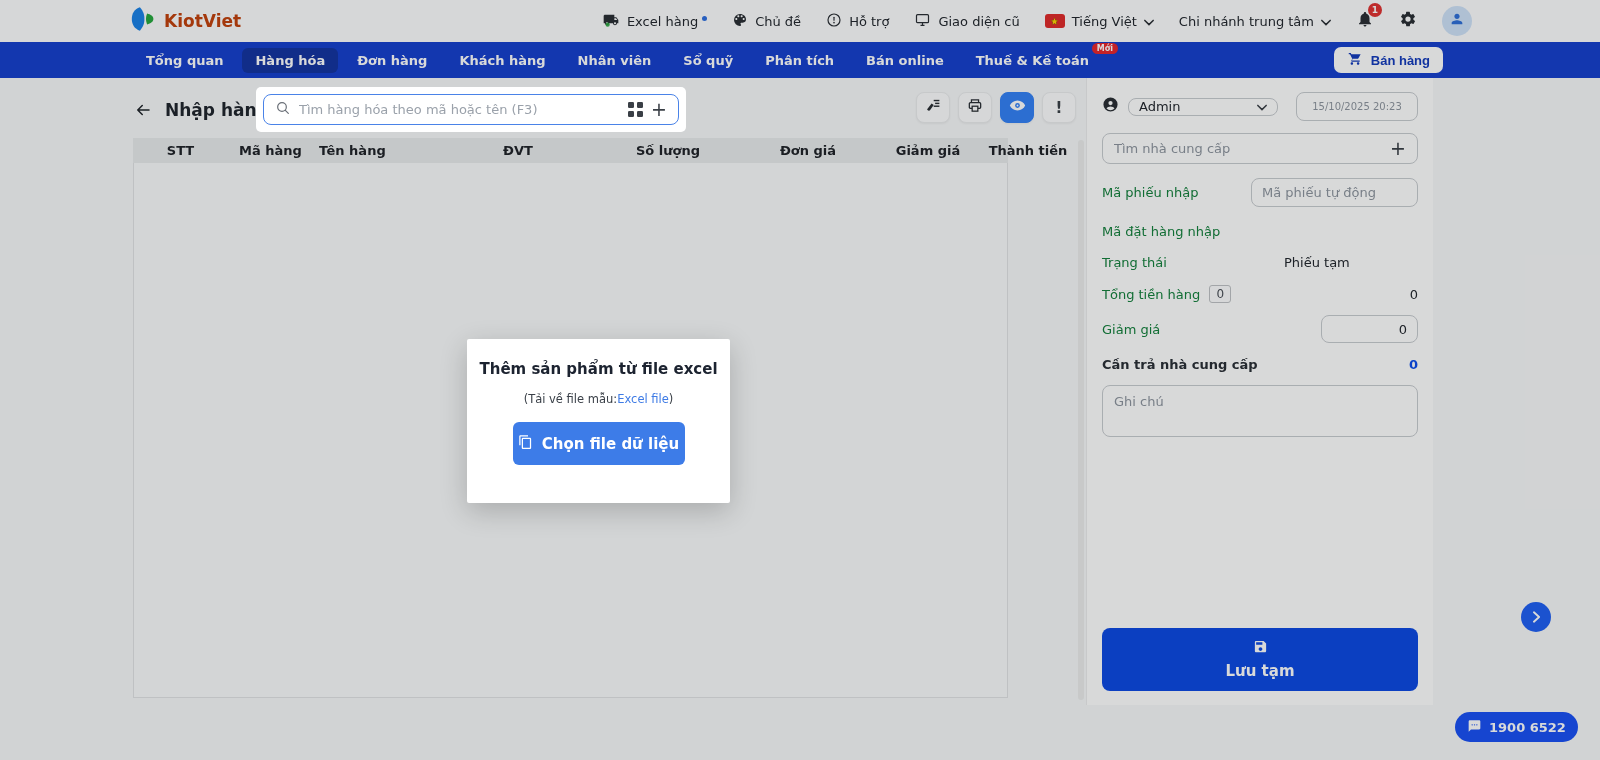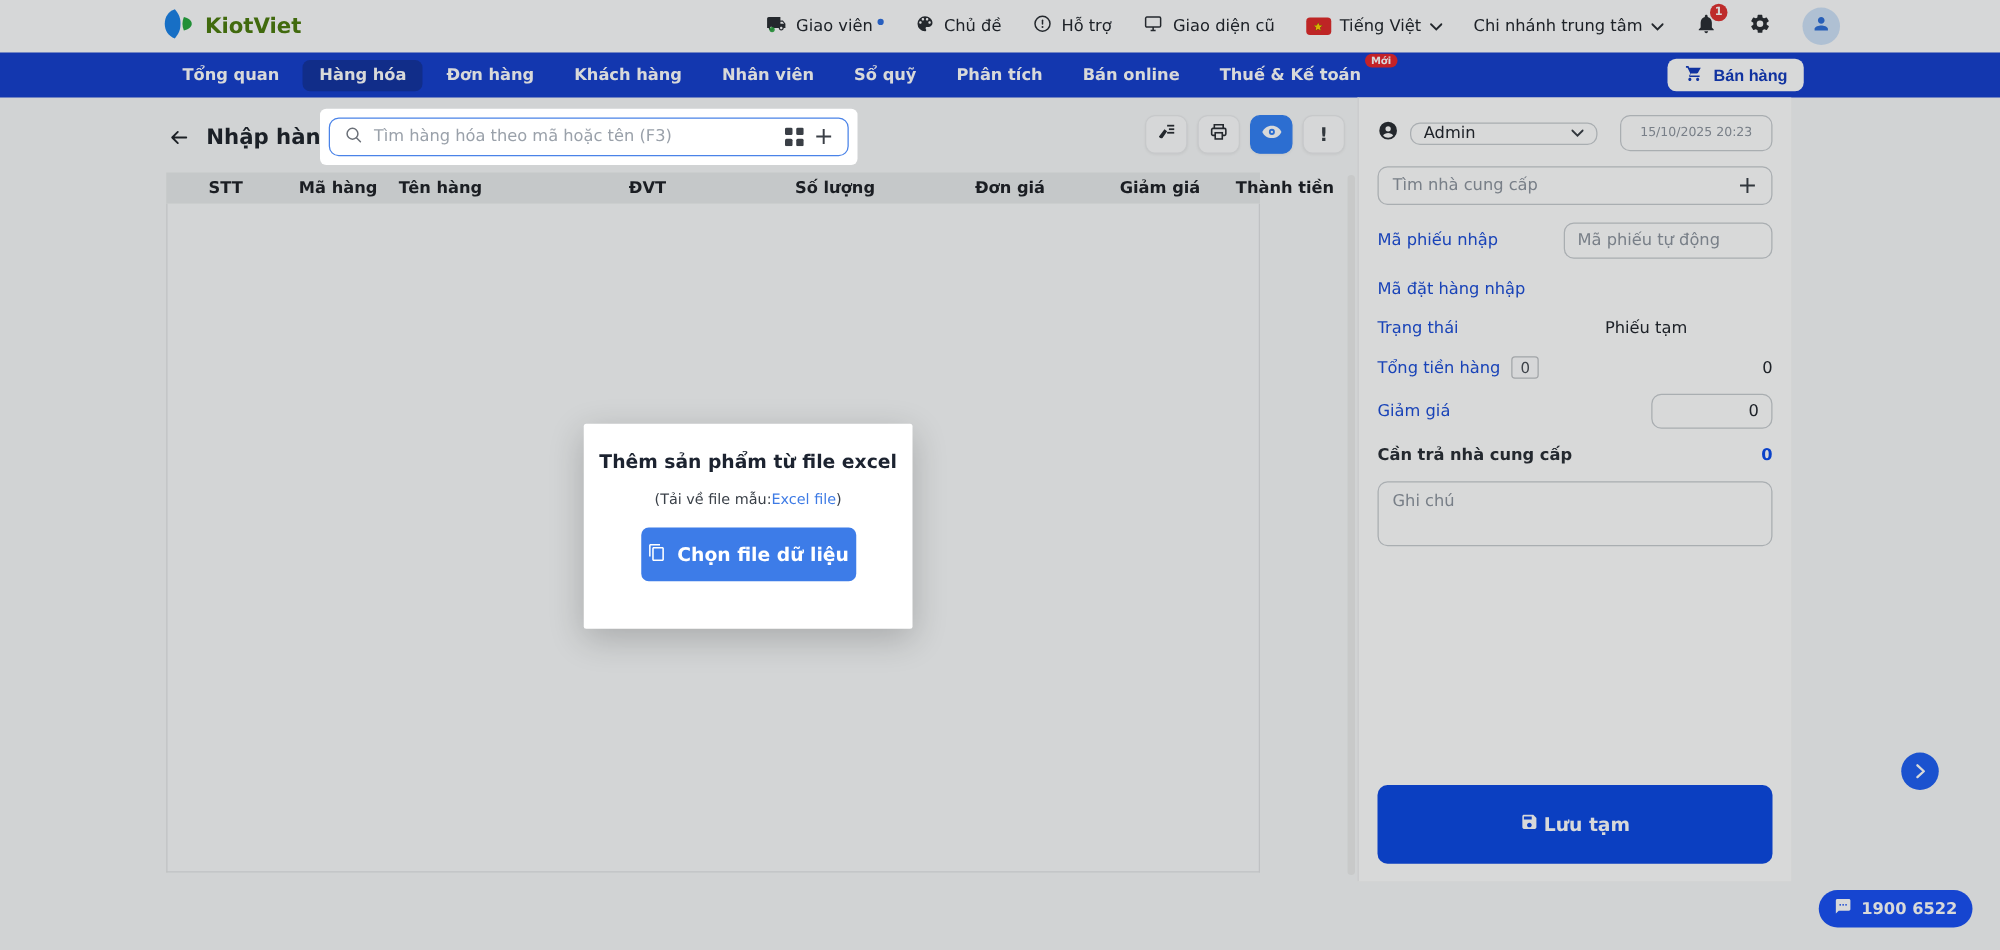--- a/index.html
+++ b/index.html
@@ -7,21 +7,21 @@
   body {
     position:relative;
     font-family:"DejaVu Sans","Liberation Sans",sans-serif;
     background:#f7f8f9;
     -webkit-font-smoothing:antialiased;
   }
 
   
   .topbar { position:absolute; left:0; top:0; width:1600px; height:42px; background:#fdfdfe; }
   .brand { position:absolute; left:130px; top:0; height:42px; display:flex; align-items:center; gap:7px; cursor:pointer; }
-  .brand-name { font-size:17px; font-weight:bold; color:#4d7c0f; }
+  .brand-name { font-size:17px; font-weight:bold; color:#c2410c; }
   .topbar-menu { position:absolute; right:128px; top:0; height:42px; display:flex; align-items:center; gap:25px; }
   .tb-item { display:flex; align-items:center; gap:7px; font-size:13px; color:#23272e; cursor:pointer; white-space:nowrap; }
   .sup-dot { width:5px; height:5px; border-radius:50%; background:#2f6fe0; align-self:flex-start; margin:4px 0 0 -3px; }
   .flag { width:20px; height:14px; background:#e02a2a; border-radius:3px; display:flex; align-items:center; justify-content:center; }
   .bell-wrap { position:relative; cursor:pointer; }
   .nbadge { position:absolute; top:-7px; right:-8px; background:#e03131; color:#fff; font-size:9px; font-weight:bold; border-radius:8px; min-width:14px; height:14px; display:flex; align-items:center; justify-content:center; padding:0 3px; }
   .avatar { width:30px; height:30px; border-radius:50%; background:#cfe2f8; display:flex; align-items:center; justify-content:center; cursor:pointer; }
 
   
   .navbar { position:absolute; left:0; top:42px; width:1600px; height:36px; background:#163fce; display:flex; align-items:center; padding-left:133px; }
@@ -64,33 +64,33 @@
 
   
   .sidebar { position:absolute; left:1086px; top:78px; width:347px; height:627px; background:#ffffff; border-left:1px solid #ececee; padding:14px 15px; display:flex; flex-direction:column; }
   .sb-row1 { display:flex; align-items:center; gap:9px; }
   .sb-select { width:150px; height:18px; border:1px solid #c8ccd0; border-radius:8px; display:flex; align-items:center; justify-content:space-between; padding:0 10px; font-size:13px; color:#23272e; cursor:pointer; }
   .sb-date { margin-left:auto; width:122px; height:29px; border:1px solid #c8ccd0; border-radius:8px; display:flex; align-items:center; justify-content:center; font-size:10px; color:#8e959f; cursor:pointer; }
   .sb-supplier { margin-top:12px; height:31px; border:1px solid #c8ccd0; border-radius:8px; display:flex; align-items:center; padding:0 11px; }
   .sb-supplier input { flex:1; border:none; outline:none; font-size:13px; background:transparent; font-family:inherit; color:#2a2f36; }
   .sb-supplier input::placeholder { color:#8e959f; }
   .fld { display:flex; align-items:center; }
-  .fld-label { font-size:13px; color:#1d4ed8; }
+  .fld-label { font-size:13px; color:#15803d; }
   .fld-label.w { width:182px; flex:none; }
   .fld-label.b { font-weight:bold; color:#2a2f36; }
   .fld-value { font-size:13px; color:#23272e; }
   .fld-input { margin-left:auto; width:167px; height:29px; border:1px solid #c8ccd0; border-radius:8px; padding:0 10px; font-size:13px; outline:none; font-family:inherit; color:#2a2f36; }
   .fld-input::placeholder { color:#8e959f; }
   .mini-badge { margin-left:9px; min-width:22px; height:18px; border:1px solid #bfc2c5; border-radius:3px; display:flex; align-items:center; justify-content:center; font-size:12px; color:#4a4f57; background:#fdfdfe; }
   .disc-input { margin-left:auto; width:97px; height:28px; border:1px solid #c8ccd0; border-radius:8px; padding:0 10px; font-size:13px; text-align:right; outline:none; font-family:inherit; color:#23272e; }
   .blue-val { margin-left:auto; font-size:13px; font-weight:bold; color:#0c4ded; }
   .sb-note { margin-top:13px; width:100%; height:52px; border:1px solid #c8ccd0; border-radius:8px; padding:8px 11px; font-size:13px; resize:none; outline:none; font-family:inherit; color:#2a2f36; }
   .sb-note::placeholder { color:#8e959f; }
   .sb-actions { margin-top:auto; display:flex; gap:9px; }
-  .action-btn { flex:1; height:63px; border:none; border-radius:8px; color:#fff; font-size:15px; font-weight:bold; display:flex; flex-direction:row; align-items:center; justify-content:center; gap:4px; cursor:pointer; font-family:inherit; }
+  .action-btn { flex:1; height:63px; border:none; border-radius:8px; color:#fff; font-size:15px; font-weight:bold; display:flex; flex-direction:column; align-items:center; justify-content:center; gap:4px; cursor:pointer; font-family:inherit; }
   .action-btn.save { background:#0d49e3; }
   .action-btn.done { background:#19b63b; }
 
   
   .float-chevron { position:absolute; left:1521px; top:602px; width:30px; height:30px; border-radius:50%; background:#1f5ff3; display:flex; align-items:center; justify-content:center; cursor:pointer; }
   .hotline { position:absolute; left:1455px; top:712px; height:30px; padding:0 12px; border-radius:15px; background:#1950f5; color:#fff; font-size:13px; font-weight:bold; display:flex; align-items:center; gap:7px; cursor:pointer; }
 </style>
 </head>
 <body>
 
@@ -106,21 +106,21 @@
   </div>
 
   <div class="topbar-menu">
     <div class="tb-item">
       <span>
         <svg width="18" height="16" viewBox="0 0 24 24">
             <path d="M20 8h-3V4H3c-1.1 0-2 .9-2 2v11h2c0 1.66 1.34 3 3 3s3-1.34 3-3h6c0 1.66 1.34 3 3 3s3-1.34 3-3h2v-5l-3-4zM6 18.5c-.83 0-1.5-.67-1.5-1.5s.67-1.5 1.5-1.5 1.5.67 1.5 1.5-.67 1.5-1.5 1.5zm13.5-9l1.96 2.5H17V9.5h2.5zm-1.5 9c-.83 0-1.5-.67-1.5-1.5s.67-1.5 1.5-1.5 1.5.67 1.5 1.5-.67 1.5-1.5 1.5z" fill="#2a2e34"></path>
             <circle cx="7" cy="19" r="3.2" fill="#27a23c" opacity="0.9"></circle>
           </svg>
       </span>
-      <span>Giao viên</span>
+      <span>Excel hàng</span>
       <span class="sup-dot"></span>
     </div>
     <div class="tb-item">
       <span>
         <svg width="16" height="16" viewBox="0 0 24 24">
             <path d="M12 3a9 9 0 0 0 0 18c.83 0 1.5-.67 1.5-1.5 0-.39-.15-.74-.39-1.01-.23-.26-.38-.61-.38-.99 0-.83.67-1.5 1.5-1.5H16a5 5 0 0 0 5-5c0-4.42-4.03-8-9-8zm-5.5 9c-.83 0-1.5-.67-1.5-1.5S5.67 9 6.5 9 8 9.67 8 10.5 7.33 12 6.5 12zm3-4C8.67 8 8 7.33 8 6.5S8.67 5 9.5 5s1.5.67 1.5 1.5S10.33 8 9.5 8zm5 0c-.83 0-1.5-.67-1.5-1.5S13.67 5 14.5 5s1.5.67 1.5 1.5S15.33 8 14.5 8zm3 4c-.83 0-1.5-.67-1.5-1.5S16.67 9 17.5 9s1.5.67 1.5 1.5-.67 1.5-1.5 1.5z" fill="#2a2e34"></path>
           </svg>
       </span>
       <span>Chủ đề</span>
     </div>

